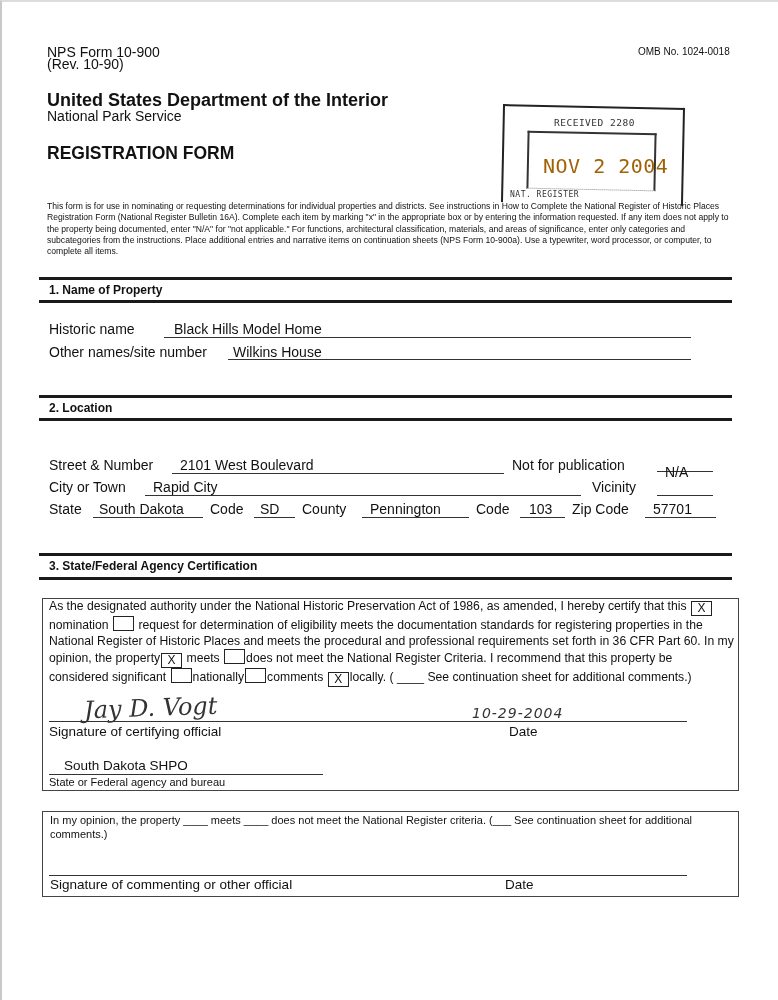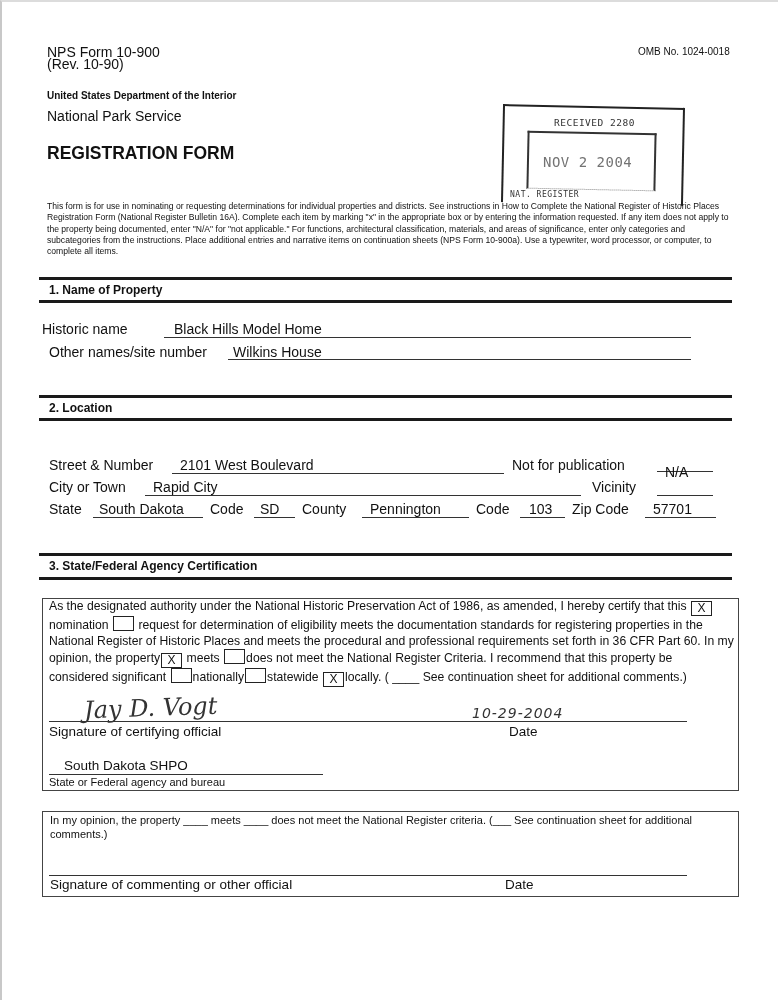--- a/index.html
+++ b/index.html
@@ -5,33 +5,33 @@
   html, body { margin: 0; padding: 0; background: #ffffff; }
   body {
     width: 778px; height: 1000px; position: relative; overflow: hidden;
     font-family: "Liberation Sans", sans-serif; color: #111;
     border-left: 2px solid #c8c8c8; border-top: 2px solid #dcdcdc; box-sizing: border-box;
   }
   .abs { position: absolute; white-space: nowrap; }
   .small { font-size: 14px; line-height: 12px; }
   .hdr-form { left: 45px; top: 44px; }
   .omb { left: 606px; top: 44px; font-size: 10px; margin-left: 30px; }
-  .dept { left: 45px; top: 88px; font-size: 10px; font-weight: bold; }
+  .dept { left: 45px; top: 88px; font-size: 18px; font-weight: bold; }
   .nps { left: 45px; top: 106px; font-size: 14px; }
   .title { left: 45px; top: 141px; font-size: 17.5px; font-weight: bold; line-height: 21px; }
   .instr { left: 45px; top: 199px; width: 690px; font-size: 8.6px; line-height: 11.3px; white-space: normal; }
 
   
   .stamp-outer { left: 500px; top: 104px; width: 178px; height: 96px;
     border: 2px solid #222; border-bottom: none; transform: rotate(1.2deg); }
   .stamp-inner { left: 525px; top: 130px; width: 125px; height: 55px;
     border: 2px solid #333; border-bottom: 1px dotted #888; transform: rotate(1.2deg); }
   .stamp-text { font-family: "DejaVu Sans Mono", monospace; color: #333; letter-spacing: 0.5px; }
   .st1 { left: 552px; top: 115px; font-size: 9.5px; }
-  .st2 { left: 541px; top: 152px; font-size: 14px; color: #737373; }
+  .st2 { left: 541px; top: 152px; font-size: 20px; color: #a16207; }
   .st3 { left: 508px; top: 188px; font-size: 8px; }
 
   .rule-thick { position: absolute; left: 37px; width: 693px; height: 3px; background: #1a1a1a; }
   .sec-title { left: 47px; font-size: 12px; font-weight: bold; }
 
   .lbl { font-size: 14px; }
   .val { font-size: 14px; }
   .uline { position: absolute; height: 1px; background: #333; }
 
   .box3 { position: absolute; left: 40px; top: 596px; width: 697px; height: 193px;
@@ -66,21 +66,21 @@
 <div class="abs stamp-text st1">RECEIVED 2280</div>
 <div class="abs stamp-text st2">NOV  2 2004</div>
 <div class="abs stamp-text st3">NAT. REGISTER</div>
 
 <div class="abs instr">This form is for use in nominating or requesting determinations for individual properties and districts. See instructions in How to Complete the National Register of Historic Places Registration Form (National Register Bulletin 16A). Complete each item by marking "x" in the appropriate box or by entering the information requested. If any item does not apply to the property being documented, enter "N/A" for "not applicable." For functions, architectural classification, materials, and areas of significance, enter only categories and subcategories from the instructions. Place additional entries and narrative items on continuation sheets (NPS Form 10-900a). Use a typewriter, word processor, or computer, to complete all items.</div>
 
 <div class="rule-thick" style="top:275px"></div>
 <div class="abs sec-title" style="top:281px">1. Name of Property</div>
 <div class="rule-thick" style="top:298px"></div>
 
-<div class="abs lbl" style="left:40px; top:319px">Historic name</div>
+<div class="abs lbl" style="left:47px; top:319px">Historic name</div>
 <div class="abs val" style="left:172px; top:319px">Black Hills Model Home</div>
 <div class="uline" style="left:162px; top:335px; width:527px"></div>
 
 <div class="abs lbl" style="left:47px; top:342px">Other names/site number</div>
 <div class="abs val" style="left:231px; top:342px">Wilkins House</div>
 <div class="uline" style="left:226px; top:357px; width:463px"></div>
 
 <div class="rule-thick" style="top:393px"></div>
 <div class="abs sec-title" style="top:399px">2. Location</div>
 <div class="rule-thick" style="top:416px"></div>
@@ -120,21 +120,21 @@
 <div class="rule-thick" style="top:575px"></div>
 
 <div class="box3"></div>
 <div class="abs cert-text">
   <span>As the designated authority under the National Historic Preservation Act of 1986, as amended, I hereby certify that this</span>
   <span class="cb">X</span><span>nomination</span>
   <span class="cb"></span>
   <span>request for determination of eligibility meets the documentation standards for registering properties in the National Register of Historic Places and meets the procedural and professional requirements set forth in 36 CFR Part 60.  In my opinion, the property</span><span class="cb">X</span>
   <span>meets</span>
   <span class="cb"></span><span>does not meet the National Register Criteria. I recommend that this property be considered significant</span>
-  <span class="cb"></span><span>nationally</span><span class="cb"></span><span>statewide</span>
+  <span class="cb"></span><span>nationally</span><span class="cb"></span><span>comments</span>
   <span class="cb">X</span><span>locally.</span>
   <span>( ____ See continuation sheet for additional comments.)</span>
 </div>
 
 <div class="abs sig">Jay D. Vogt</div>
 <div class="abs sigdate">10-29-2004</div>
 <div class="uline" style="left:47px; top:719px; width:638px"></div>
 <div class="abs lbl" style="left:47px; top:722px; font-size:13.5px">Signature of certifying official</div>
 <div class="abs lbl" style="left:507px; top:722px; font-size:13.5px">Date</div>
 

